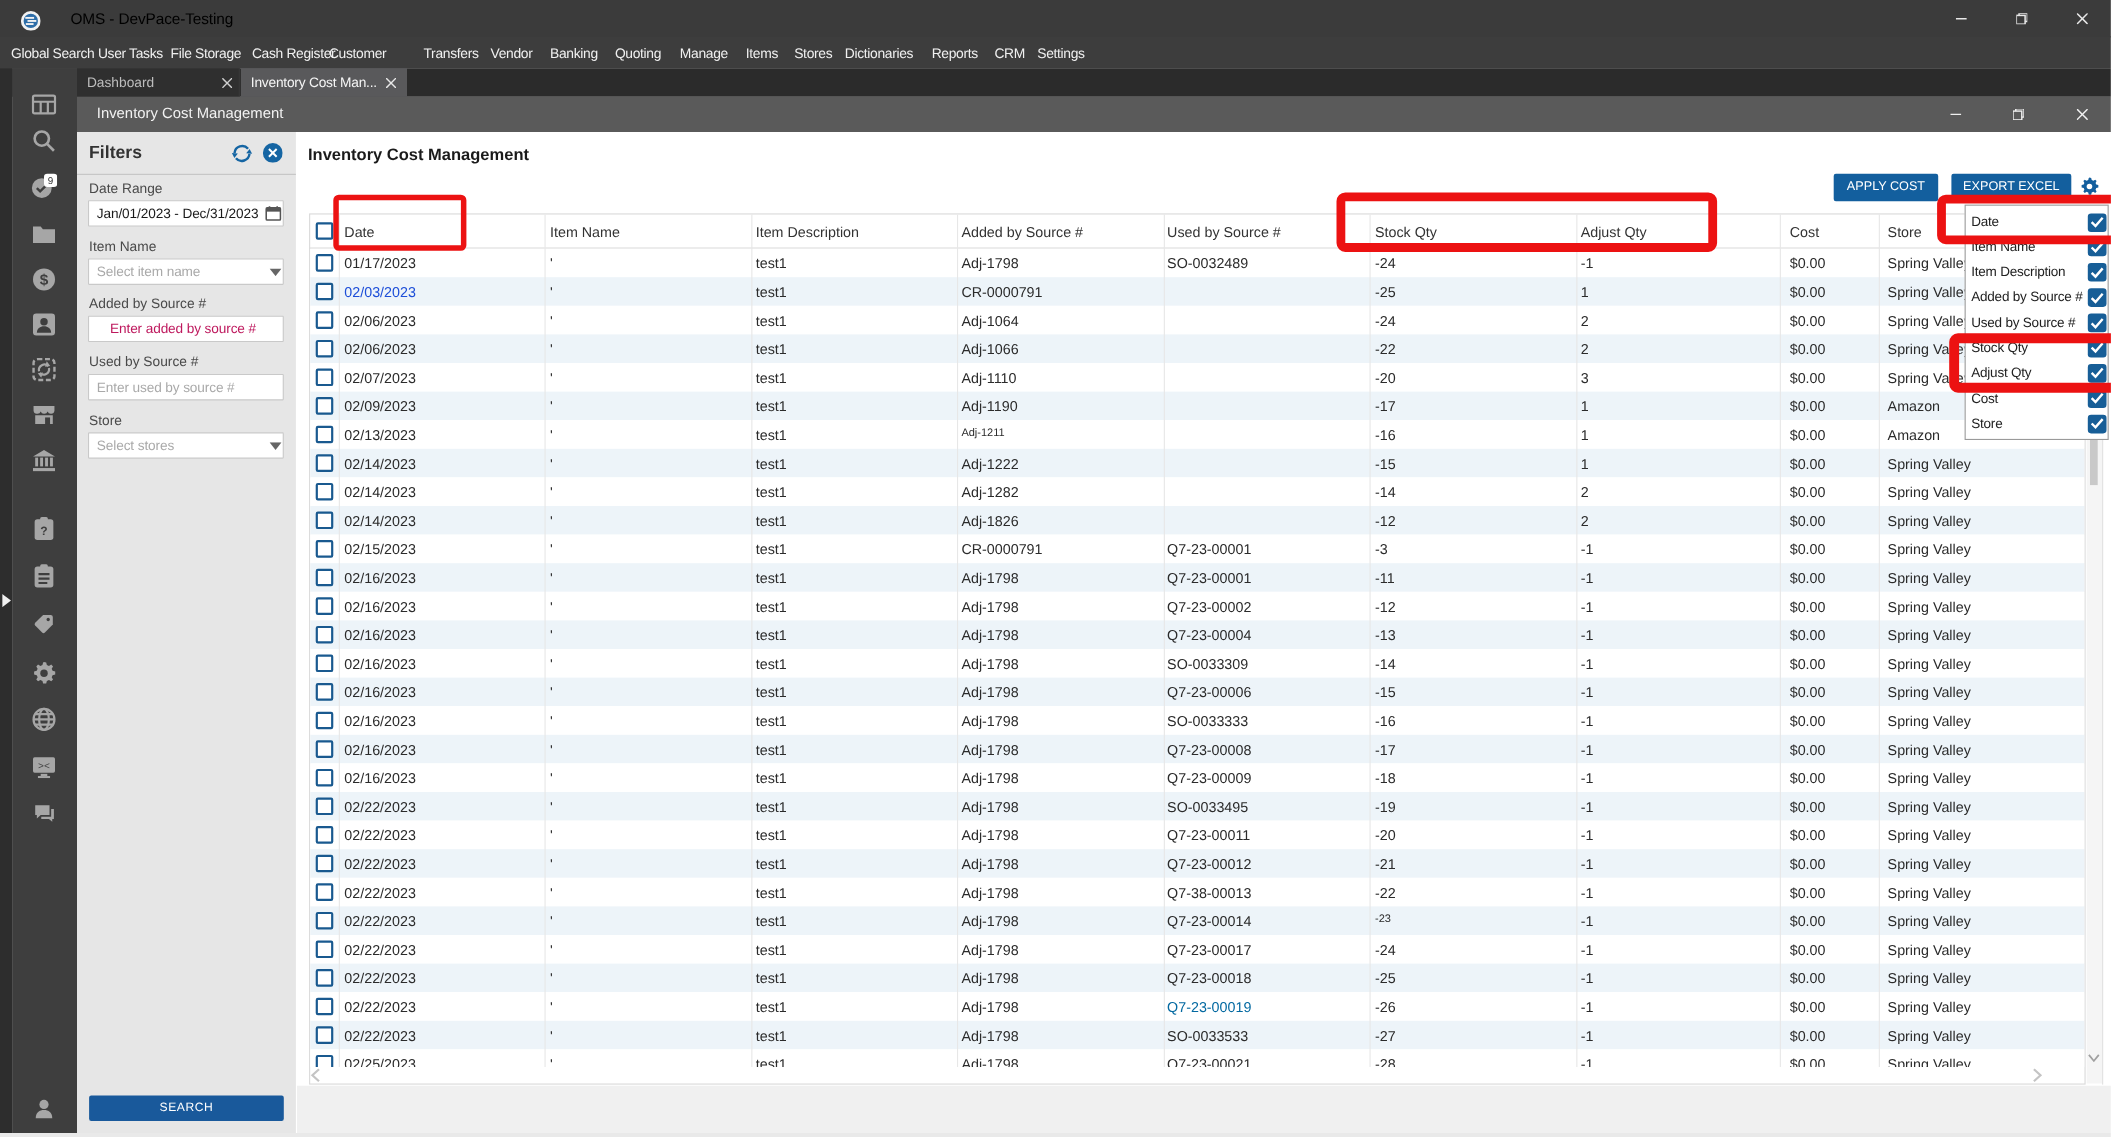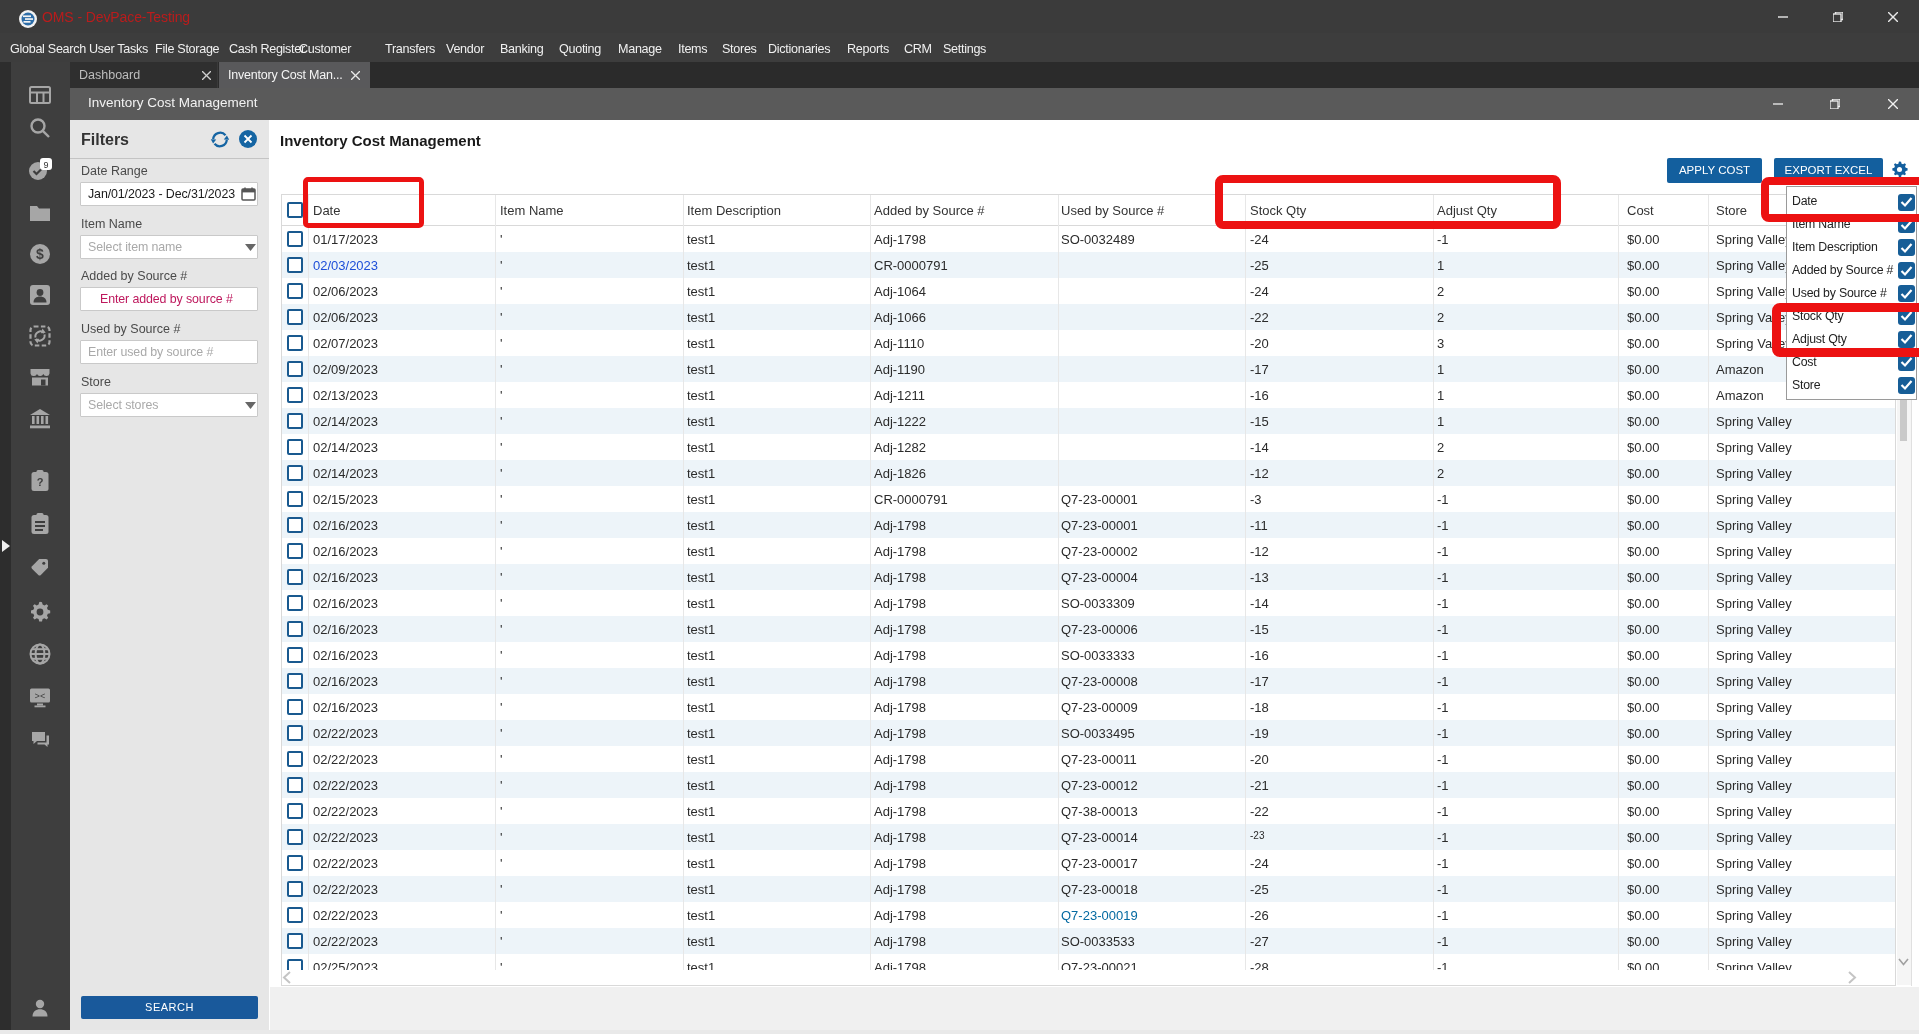--- a/index.html
+++ b/index.html
@@ -6,21 +6,21 @@
 .abs{position:absolute}
 </style></head><body>
 <div class="abs" style="left:0;top:0;width:1919px;height:34px;background:#3b3b3b"></div>
 <svg class="abs" style="left:19px;top:10px" width="18" height="18" viewBox="0 0 18 18">
     <circle cx="9" cy="9" r="9" fill="#f2f2f2"></circle>
     <circle cx="9" cy="9" r="6.5" fill="#2d6da8"></circle>
     <rect x="4" y="5.4" width="8" height="1.7" fill="#f2f2f2"></rect>
     <rect x="6" y="8.2" width="8" height="1.7" fill="#f2f2f2"></rect>
     <rect x="4.5" y="11" width="7" height="1.7" fill="#f2f2f2"></rect>
   </svg>
-<div class="abs" style="left:42px;top:9px;font-size:14px;letter-spacing:-0.1px;color:#b91c1c">OMS - DevPace-Testing</div>
+<div class="abs" style="left:64px;top:9px;font-size:14px;letter-spacing:-0.1px;color:#000000">OMS - DevPace-Testing</div>
 <svg style="position:absolute;left:1778.0px;top:12.0px" width="10" height="10" viewBox="0 0 10 10">
     <line x1="0" y1="5.0" x2="10" y2="5.0" stroke="#e8e8e8" stroke-width="1.4"></line>
   </svg>
 <svg style="position:absolute;left:1833.0px;top:12.0px" width="10" height="10" viewBox="0 0 10 10">
     <rect x="0" y="2" width="8" height="8" fill="none" stroke="#e8e8e8" stroke-width="1.4"></rect>
     <path d="M2.5 2 V0 H10 V7.5 H8" fill="none" stroke="#e8e8e8" stroke-width="1.4"></path>
   </svg>
 <svg style="position:absolute;left:1888.0px;top:12.0px" width="10" height="10" viewBox="0 0 10 10">
     <line x1="0" y1="0" x2="10" y2="10" stroke="#e8e8e8" stroke-width="1.4"></line>
     <line x1="0" y1="10" x2="10" y2="0" stroke="#e8e8e8" stroke-width="1.4"></line>
@@ -282,21 +282,21 @@
 <div class="abs" style="left:592px;top:136px;font-size:13px;color:#2b2b2b">Adj-1190</div>
 <div class="abs" style="left:968px;top:136px;font-size:13px;color:#2b2b2b">-17</div>
 <div class="abs" style="left:1155px;top:136px;font-size:13px;color:#2b2b2b">1</div>
 <div class="abs" style="left:1345px;top:136px;font-size:13px;color:#2b2b2b">$0.00</div>
 <div class="abs" style="left:1434px;top:136px;font-size:13px;color:#2b2b2b">Amazon</div>
 <div class="abs" style="left:0;top:156px;width:1613px;height:26px;background:#fff"></div>
 <div class="abs" style="left:5px;top:161px;width:16px;height:16px;border:2px solid #19598f;border-radius:2px;background:#fff"></div>
 <div class="abs" style="left:31px;top:162px;font-size:13px;color:#2b2b2b">02/13/2023</div>
 <div class="abs" style="left:218px;top:162px;font-size:13px;color:#2b2b2b">'</div>
 <div class="abs" style="left:405px;top:162px;font-size:13px;color:#2b2b2b">test1</div>
-<div class="abs" style="left:592px;top:162px;font-size:13px;color:#2b2b2b">Adj-1211</div>
+<div class="abs" style="left:592px;top:162px;font-size:10px;color:#2b2b2b">Adj-1211</div>
 <div class="abs" style="left:968px;top:162px;font-size:13px;color:#2b2b2b">-16</div>
 <div class="abs" style="left:1155px;top:162px;font-size:13px;color:#2b2b2b">1</div>
 <div class="abs" style="left:1345px;top:162px;font-size:13px;color:#2b2b2b">$0.00</div>
 <div class="abs" style="left:1434px;top:162px;font-size:13px;color:#2b2b2b">Amazon</div>
 <div class="abs" style="left:0;top:182px;width:1613px;height:26px;background:#edf4f9"></div>
 <div class="abs" style="left:5px;top:187px;width:16px;height:16px;border:2px solid #19598f;border-radius:2px;background:#fff"></div>
 <div class="abs" style="left:31px;top:188px;font-size:13px;color:#2b2b2b">02/14/2023</div>
 <div class="abs" style="left:218px;top:188px;font-size:13px;color:#2b2b2b">'</div>
 <div class="abs" style="left:405px;top:188px;font-size:13px;color:#2b2b2b">test1</div>
 <div class="abs" style="left:592px;top:188px;font-size:13px;color:#2b2b2b">Adj-1222</div>

